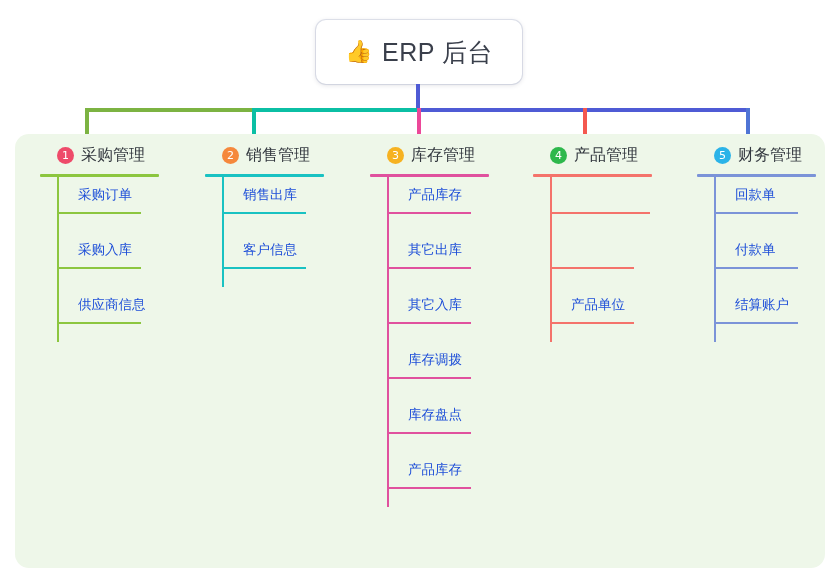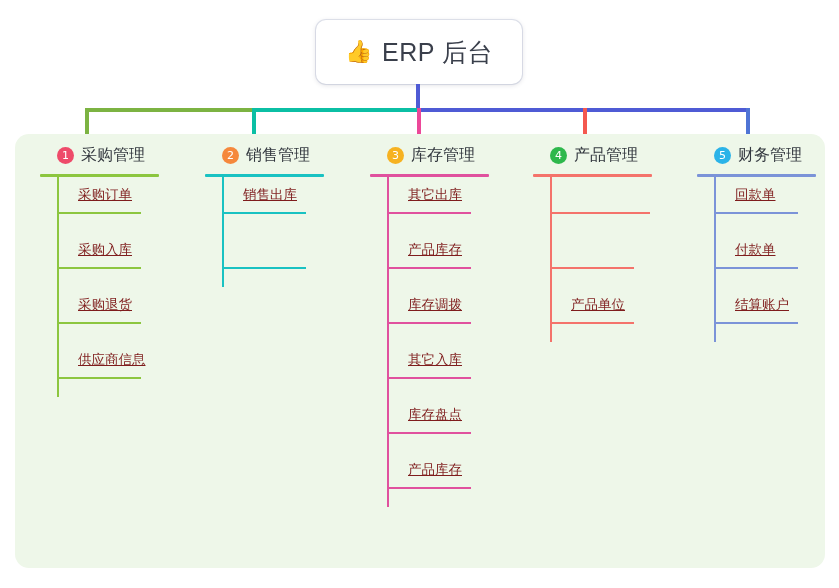--- a/index.html
+++ b/index.html
@@ -132,24 +132,23 @@
     width: 2px;
   }
   .item {
     position: relative;
     height: 55px;
     box-sizing: border-box;
     padding-left: 21px;
   }
   .item-label {
     font-size: 13.5px;
-    color: #7f1d1d;
+    color: #1d4ed8;
     line-height: 36px;
     white-space: nowrap;
-    text-decoration: underline;
   }
   .item-rule {
     position: absolute;
     left: 0;
     bottom: 18px;
     width: 84px;
     height: 2px;
   }
   .item.wide .item-rule { width: 100px; }
 </style>
@@ -184,68 +183,65 @@
         <div class="spine" style="background: rgb(140, 198, 63);"></div>
         <div class="item">
           <div class="item-label">采购订单</div>
           <div class="item-rule" style="background: rgb(140, 198, 63);"></div>
         </div>
         <div class="item">
           <div class="item-label">采购入库</div>
           <div class="item-rule" style="background: rgb(140, 198, 63);"></div>
         </div>
         <div class="item">
-          <div class="item-label">采购退货</div>
-          <div class="item-rule" style="background: rgb(140, 198, 63);"></div>
-        </div>
-        <div class="item">
           <div class="item-label">供应商信息</div>
           <div class="item-rule" style="background: rgb(140, 198, 63);"></div>
         </div>
       </div>
     </div>
   <div class="column" id="col-2">
       <div class="col-head">
         <span class="badge" style="background: rgb(245, 136, 60);">2</span>
         <span class="col-title">销售管理</span>
       </div>
       <div class="head-rule" style="background: rgb(25, 194, 194);"></div>
       <div class="items">
         <div class="spine" style="background: rgb(25, 194, 194);"></div>
         <div class="item">
           <div class="item-label">销售出库</div>
           <div class="item-rule" style="background: rgb(25, 194, 194);"></div>
         </div>
         <div class="item">
+          <div class="item-label">客户信息</div>
           <div class="item-rule" style="background: rgb(25, 194, 194);"></div>
         </div>
       </div>
     </div>
   <div class="column" id="col-3">
       <div class="col-head">
         <span class="badge" style="background: rgb(246, 178, 33);">3</span>
         <span class="col-title">库存管理</span>
       </div>
       <div class="head-rule" style="background: rgb(224, 81, 158);"></div>
       <div class="items">
         <div class="spine" style="background: rgb(224, 81, 158);"></div>
         <div class="item">
+          <div class="item-label">产品库存</div>
+          <div class="item-rule" style="background: rgb(224, 81, 158);"></div>
+        </div>
+        <div class="item">
           <div class="item-label">其它出库</div>
           <div class="item-rule" style="background: rgb(224, 81, 158);"></div>
         </div>
         <div class="item">
-          <div class="item-label">产品库存</div>
+          <div class="item-label">其它入库</div>
           <div class="item-rule" style="background: rgb(224, 81, 158);"></div>
         </div>
         <div class="item">
           <div class="item-label">库存调拨</div>
-          <div class="item-rule" style="background: rgb(224, 81, 158);"></div>
-        </div>
-        <div class="item">
-          <div class="item-label">其它入库</div>
           <div class="item-rule" style="background: rgb(224, 81, 158);"></div>
         </div>
         <div class="item">
           <div class="item-label">库存盘点</div>
           <div class="item-rule" style="background: rgb(224, 81, 158);"></div>
         </div>
         <div class="item">
           <div class="item-label">产品库存</div>
           <div class="item-rule" style="background: rgb(224, 81, 158);"></div>
         </div>

